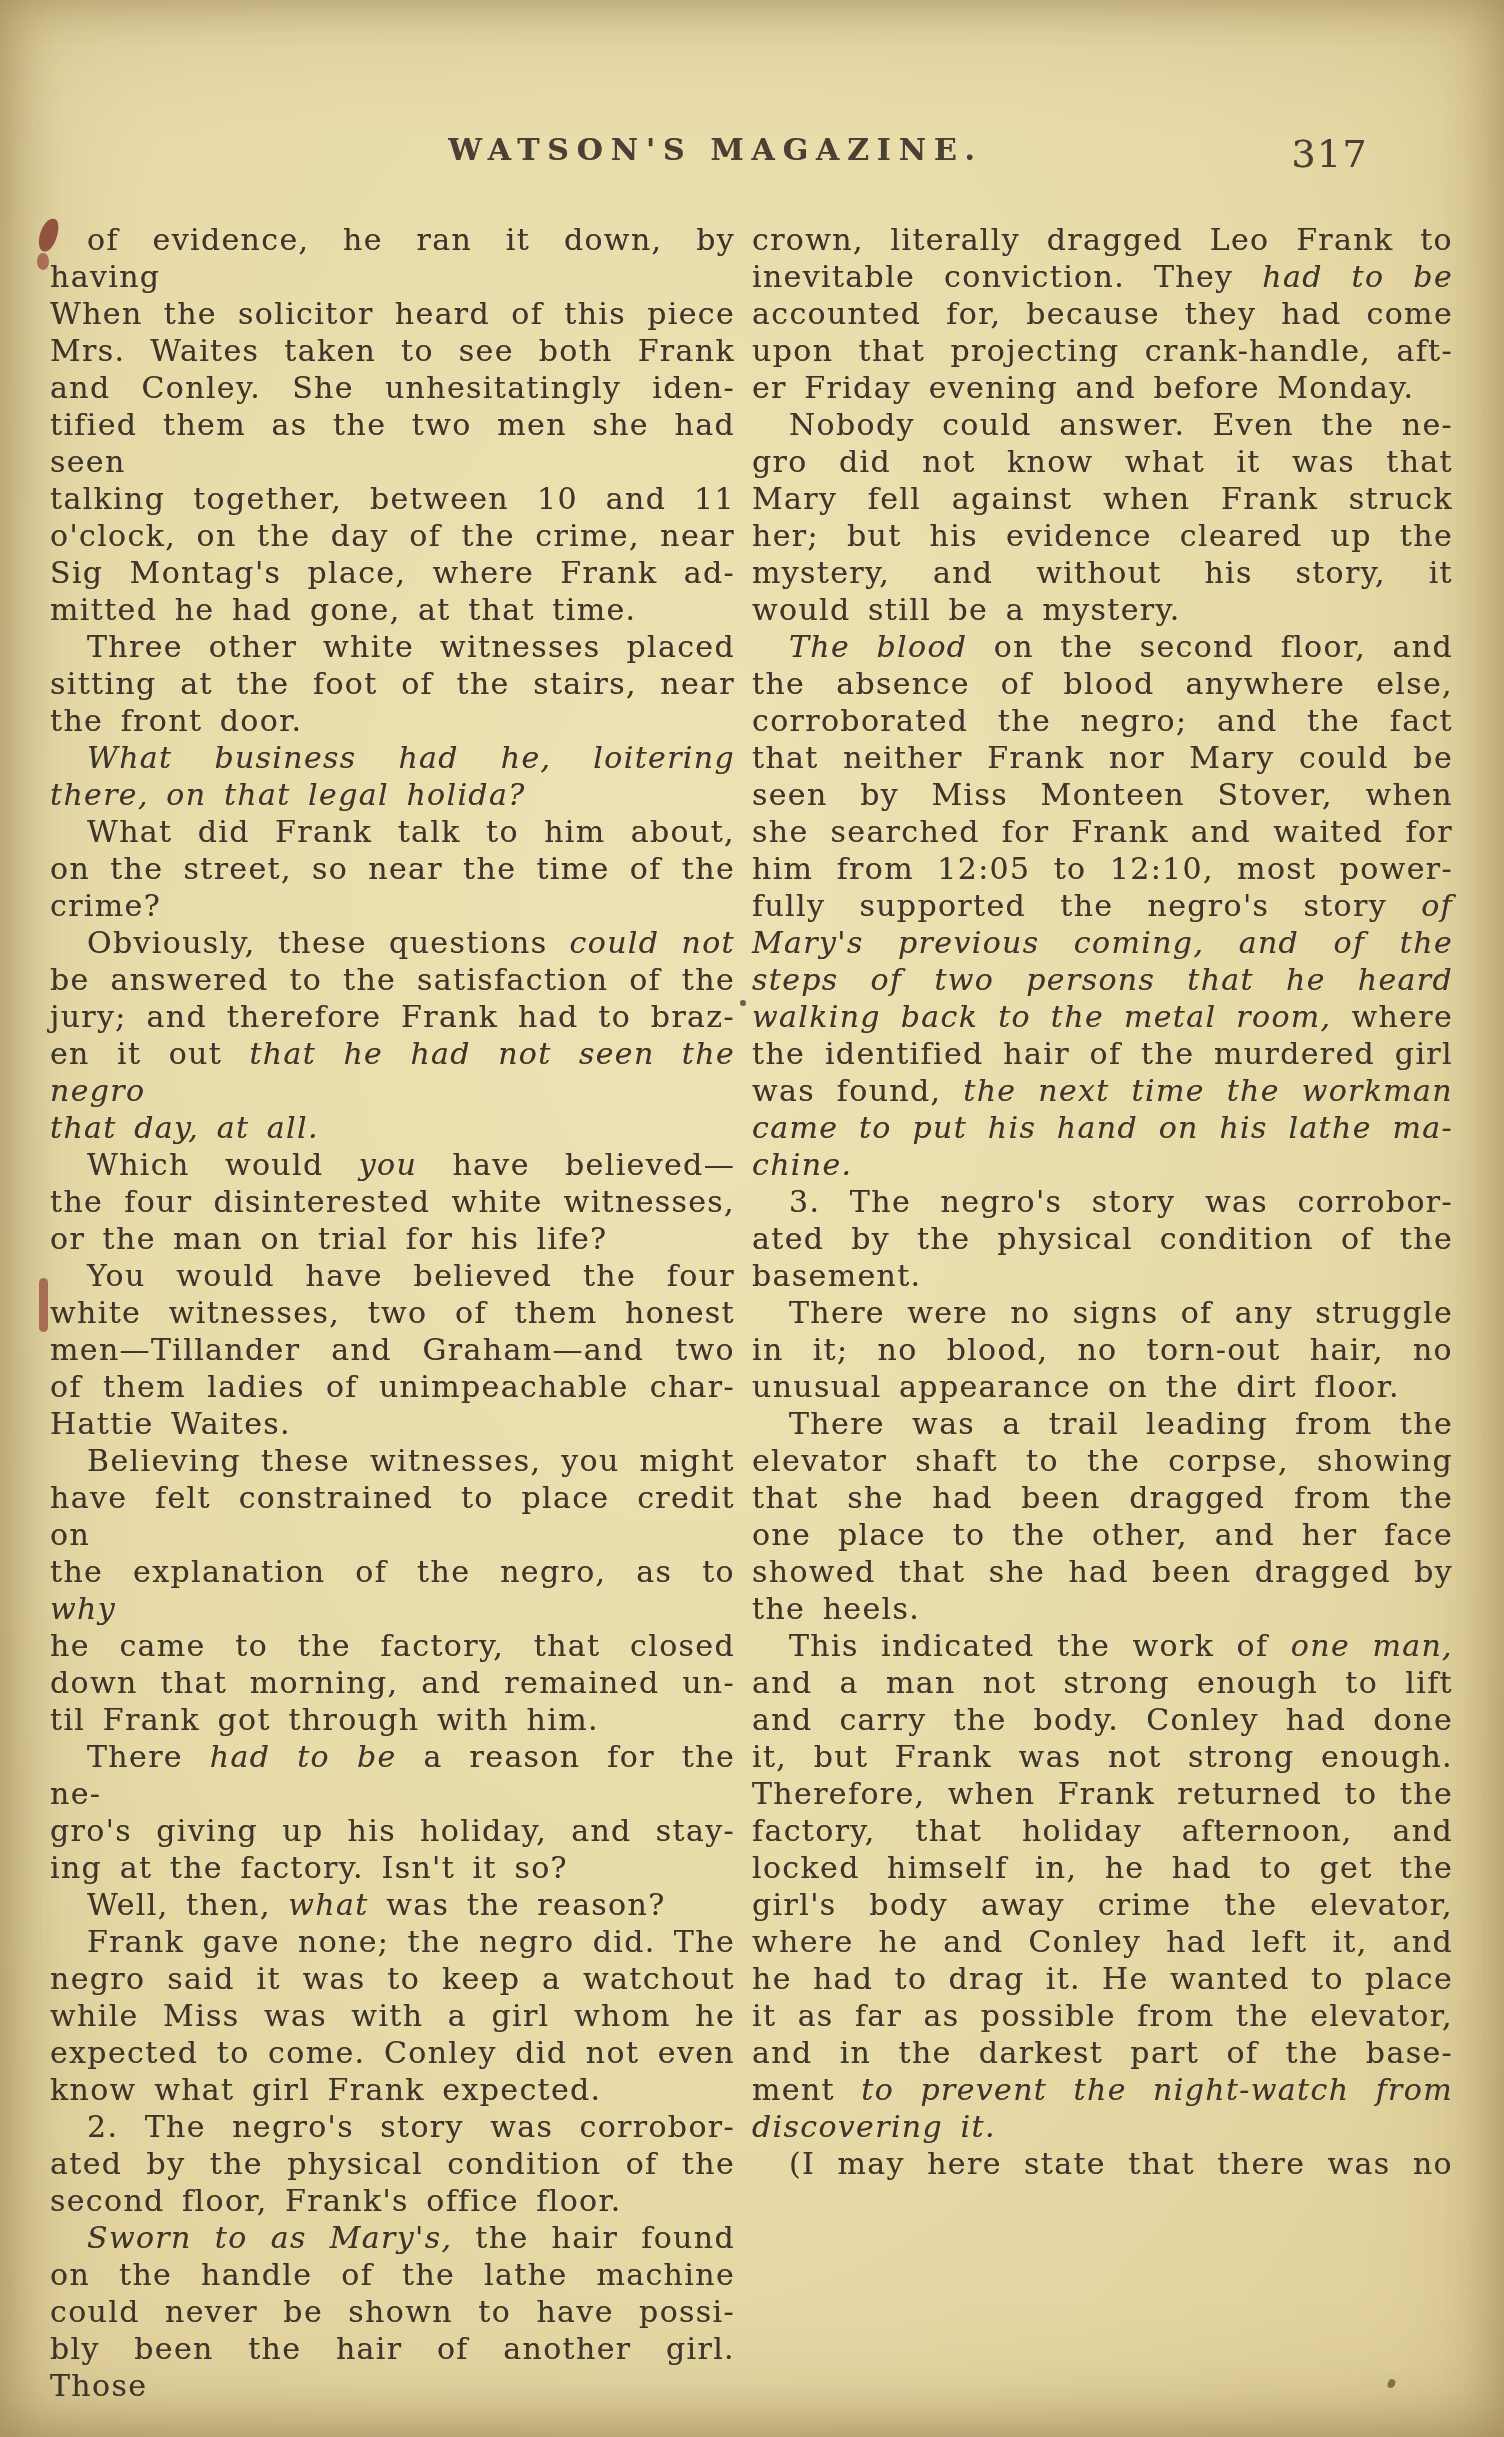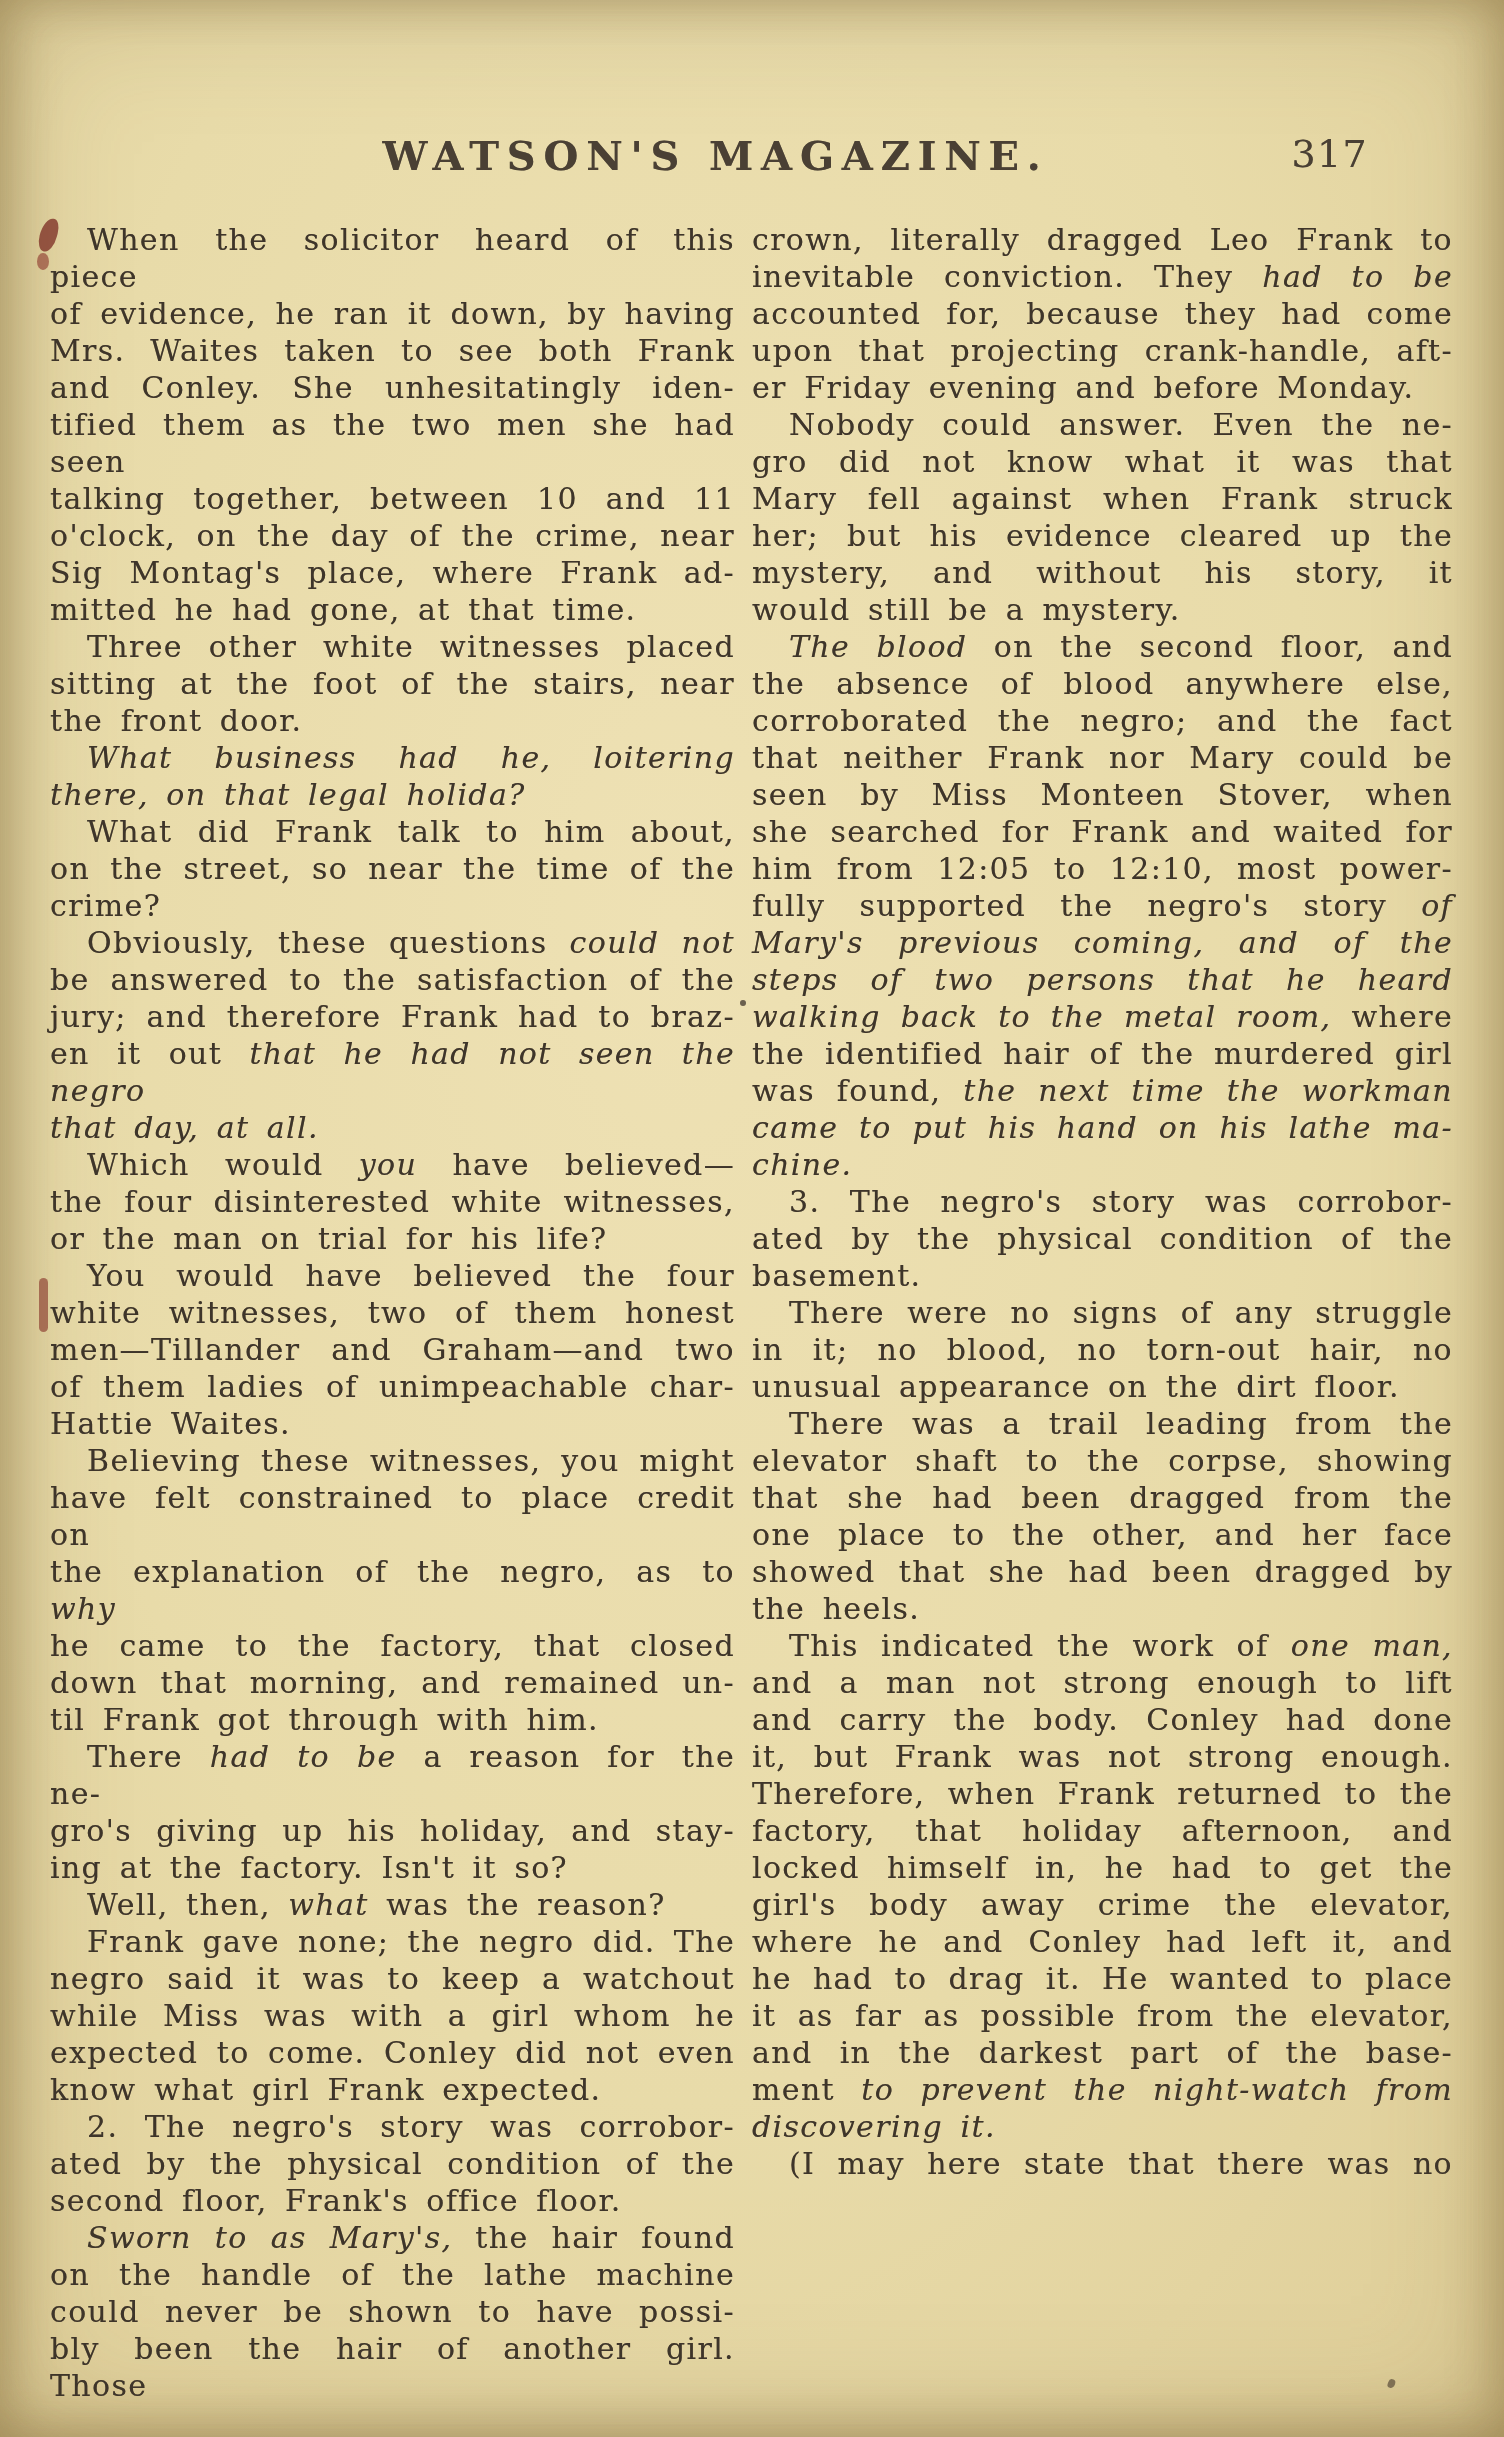--- a/index.html
+++ b/index.html
@@ -13,21 +13,21 @@
     background:radial-gradient(ellipse at 45% 38%, #eee1b4 0%, #e8dba9 55%, #decd97 100%);
     box-shadow:inset 0 0 129px rgba(120,95,45,.28),
                inset 18px 0 45px rgba(115,90,40,.22),
                inset -18px 0 45px rgba(115,90,40,.18),
                inset 0 -19.4px 52px rgba(115,90,40,.15);
     color:#3e352a;
   }
   .masthead{position:absolute;top:132px;left:0;width:100%;height:52px;}
   .title{
     position:absolute;left:50%;transform:translateX(calc(-50% - 37px));
-    font-size:40px;letter-spacing:7.8px;font-weight:bold;color:#4a4034;
+    font-size:30px;letter-spacing:7.8px;font-weight:bold;color:#4a4034;
     white-space:nowrap;text-shadow:0 0 0.6px rgba(60,50,35,.5);
   }
   .pagenum{
     position:absolute;right:137px;top:0;
     font-size:38px;letter-spacing:1.3px;color:#4a4034;
     text-shadow:0 0 0.6px rgba(60,50,35,.5);
   }
   .columns{
     position:absolute;left:50px;top:221px;display:flex;gap:17px;
   }
@@ -52,22 +52,22 @@
 <body>
 
 <div class="page">
   <div class="masthead">
     <div class="title">WATSON'S MAGAZINE.</div>
     <div class="pagenum">317</div>
   </div>
   <div class="columns">
     <div class="col col-left">
         <div class="para indent">
+          <div class="line">of evidence, he ran it down, by having</div>
           <div class="line">When the solicitor heard of this piece</div>
-          <div class="line">of evidence, he ran it down, by having</div>
           <div class="line">Mrs. Waites taken to see both Frank</div>
           <div class="line">and Conley. She unhesitatingly iden-</div>
           <div class="line">tified them as the two men she had seen</div>
           <div class="line">talking together, between 10 and 11</div>
           <div class="line">o'clock, on the day of the crime, near</div>
           <div class="line">Sig Montag's place, where Frank ad-</div>
           <div class="line endline">mitted he had gone, at that time.</div>
         </div>
         <div class="para indent">
           <div class="line">Three other white witnesses placed</div>

